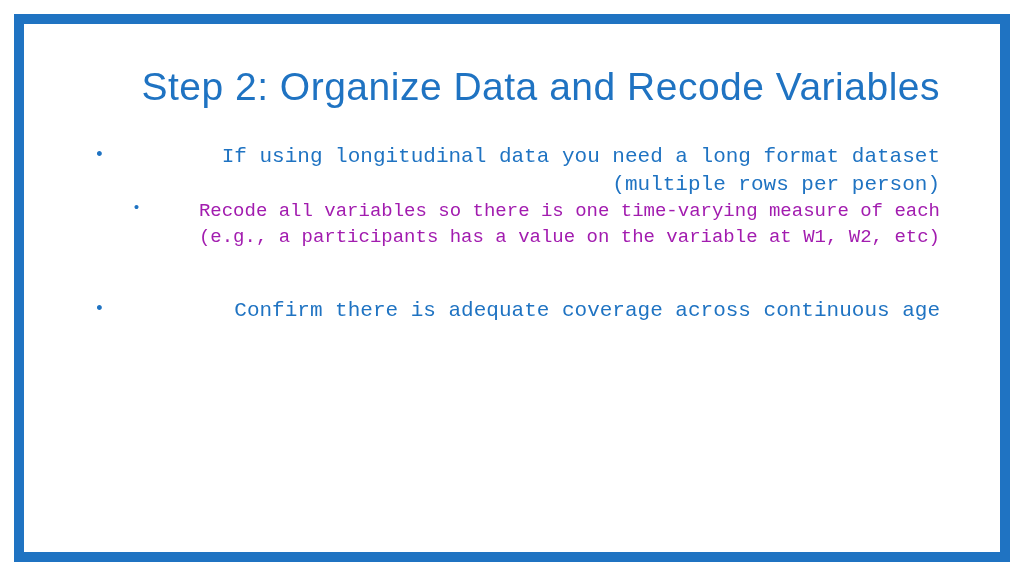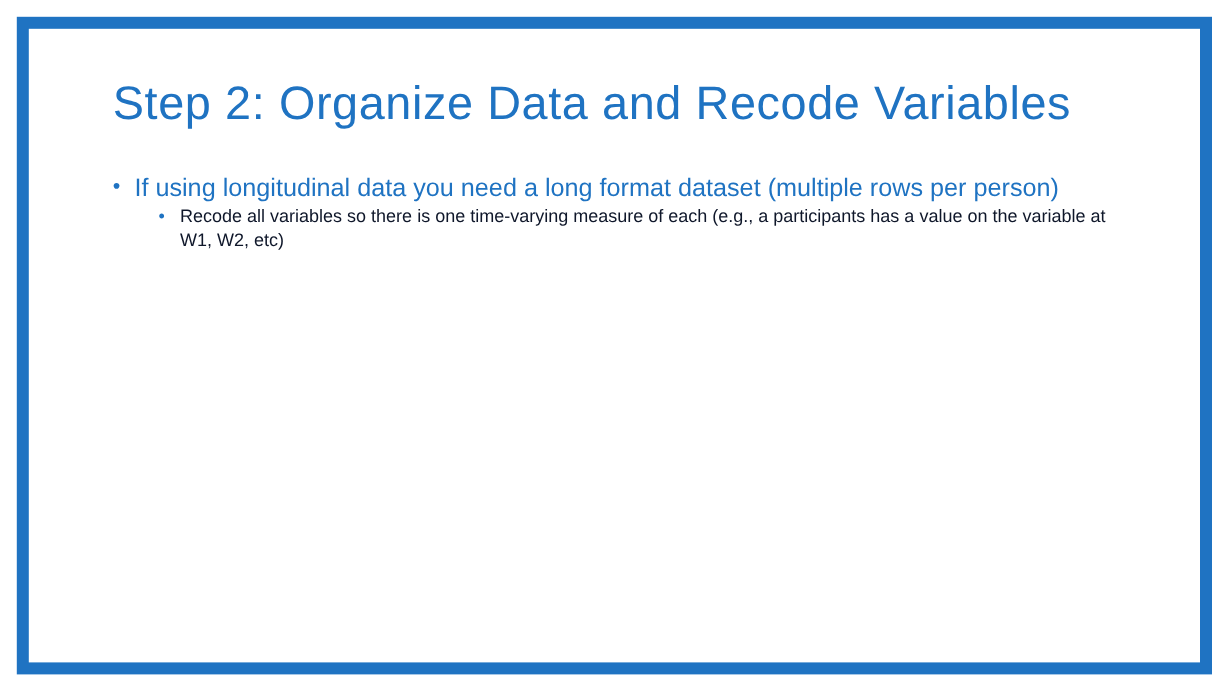--- a/index.html
+++ b/index.html
@@ -1,15 +1,15 @@
 <!DOCTYPE html>
 <html><head>
   <meta charset="utf-8">
   <style>
-    * { margin: 0; padding: 0; box-sizing: border-box; }
+    * { margin: 0; padding: 0; box-sizing: border-box; text-align: right; }
     body {
       width: 1024px;
       height: 576px;
       background: #ffffff;
       font-family: 'Segoe UI', 'Corbel', sans-serif;
       position: relative;
     }
     .slide-frame {
       position: absolute;
       top: 14px;
@@ -34,36 +34,37 @@
     ul {
       list-style: none;
     }
     .bullet-l1 {
       position: relative;
       padding-left: 18px;
       font-size: 21px;
       line-height: 1.35;
       color: #1F73C2;
       margin-bottom: 10px;
+      font-family: Liberation Mono, monospace;
     }
     .bullet-l1::before {
       content: "•";
       position: absolute;
       left: 0;
       top: 0;
       font-size: 18px;
       color: #1F73C2;
     }
     .bullet-l2 {
       position: relative;
       padding-left: 18px;
       margin-left: 20px;
-      font-size: 15px;
+      font-size: 19px;
       line-height: 1.35;
-      color: #0f172a;
+      color: #a21caf;
     }
     .bullet-l2::before {
       content: "•";
       position: absolute;
       left: 0;
       top: 0;
       font-size: 15px;
       color: #1F73C2;
     }
     .spacer {
@@ -81,15 +82,18 @@
   <div class="content">
     <ul>
       <li class="bullet-l1">
         <span>If using longitudinal data you need a long format dataset (multiple rows per person)</span>
         <ul>
           <li class="bullet-l2">Recode all variables so there is one time-varying measure of each (e.g., a participants has a value on the variable at W1, W2, etc)</li>
         </ul>
       </li>
     </ul>
     <div class="spacer"></div>
+    <ul>
+      <li class="bullet-l1">Confirm there is adequate coverage across continuous age</li>
+    </ul>
     <div class="spacer"></div>
   </div>
 </div>
 
 </body></html>

